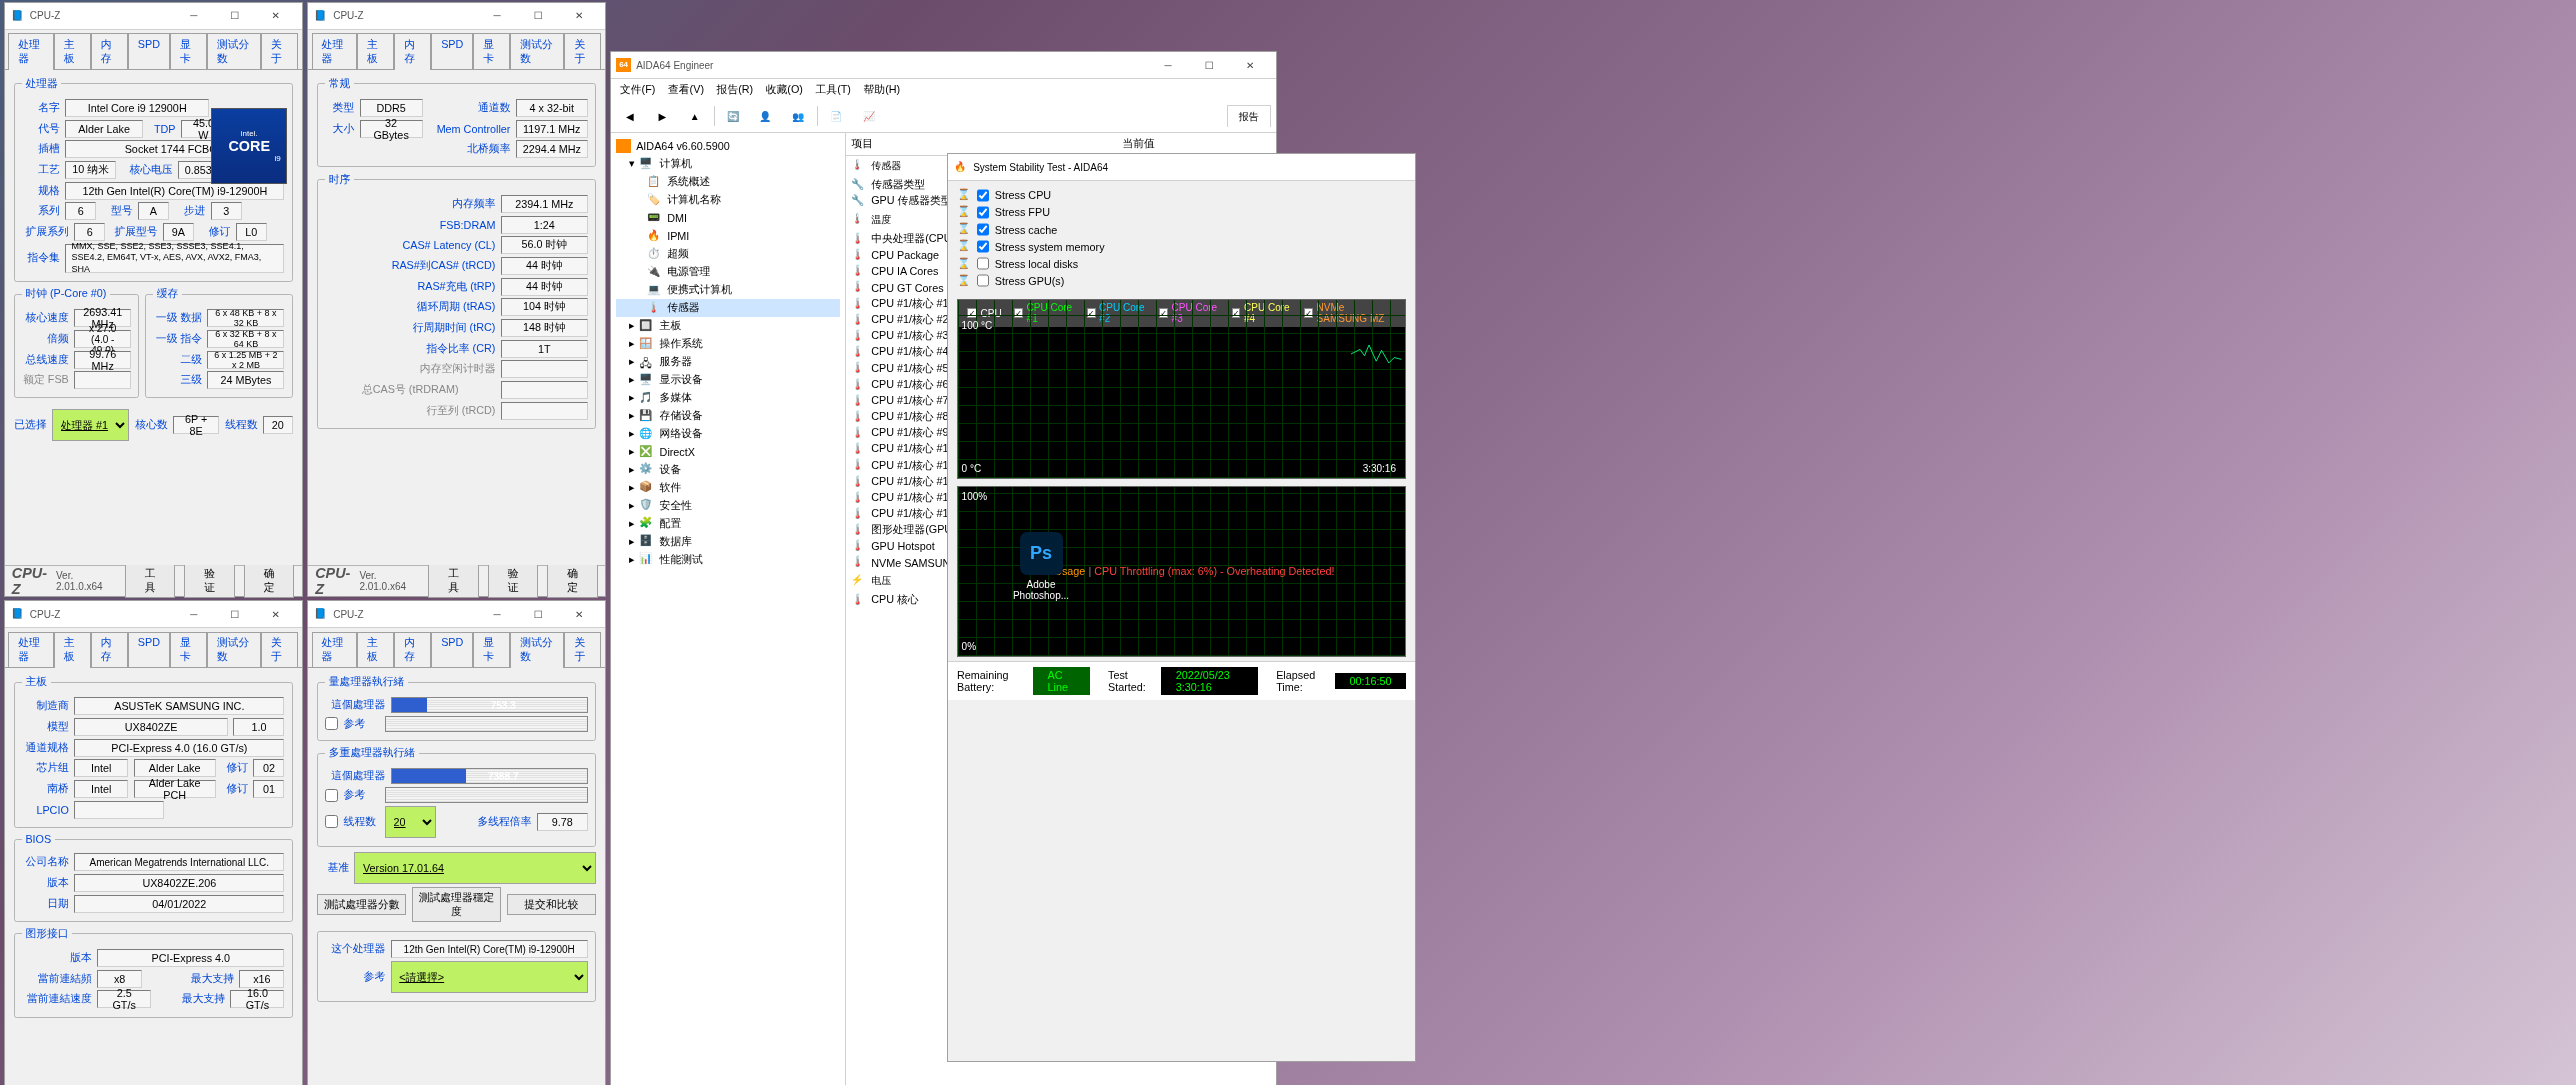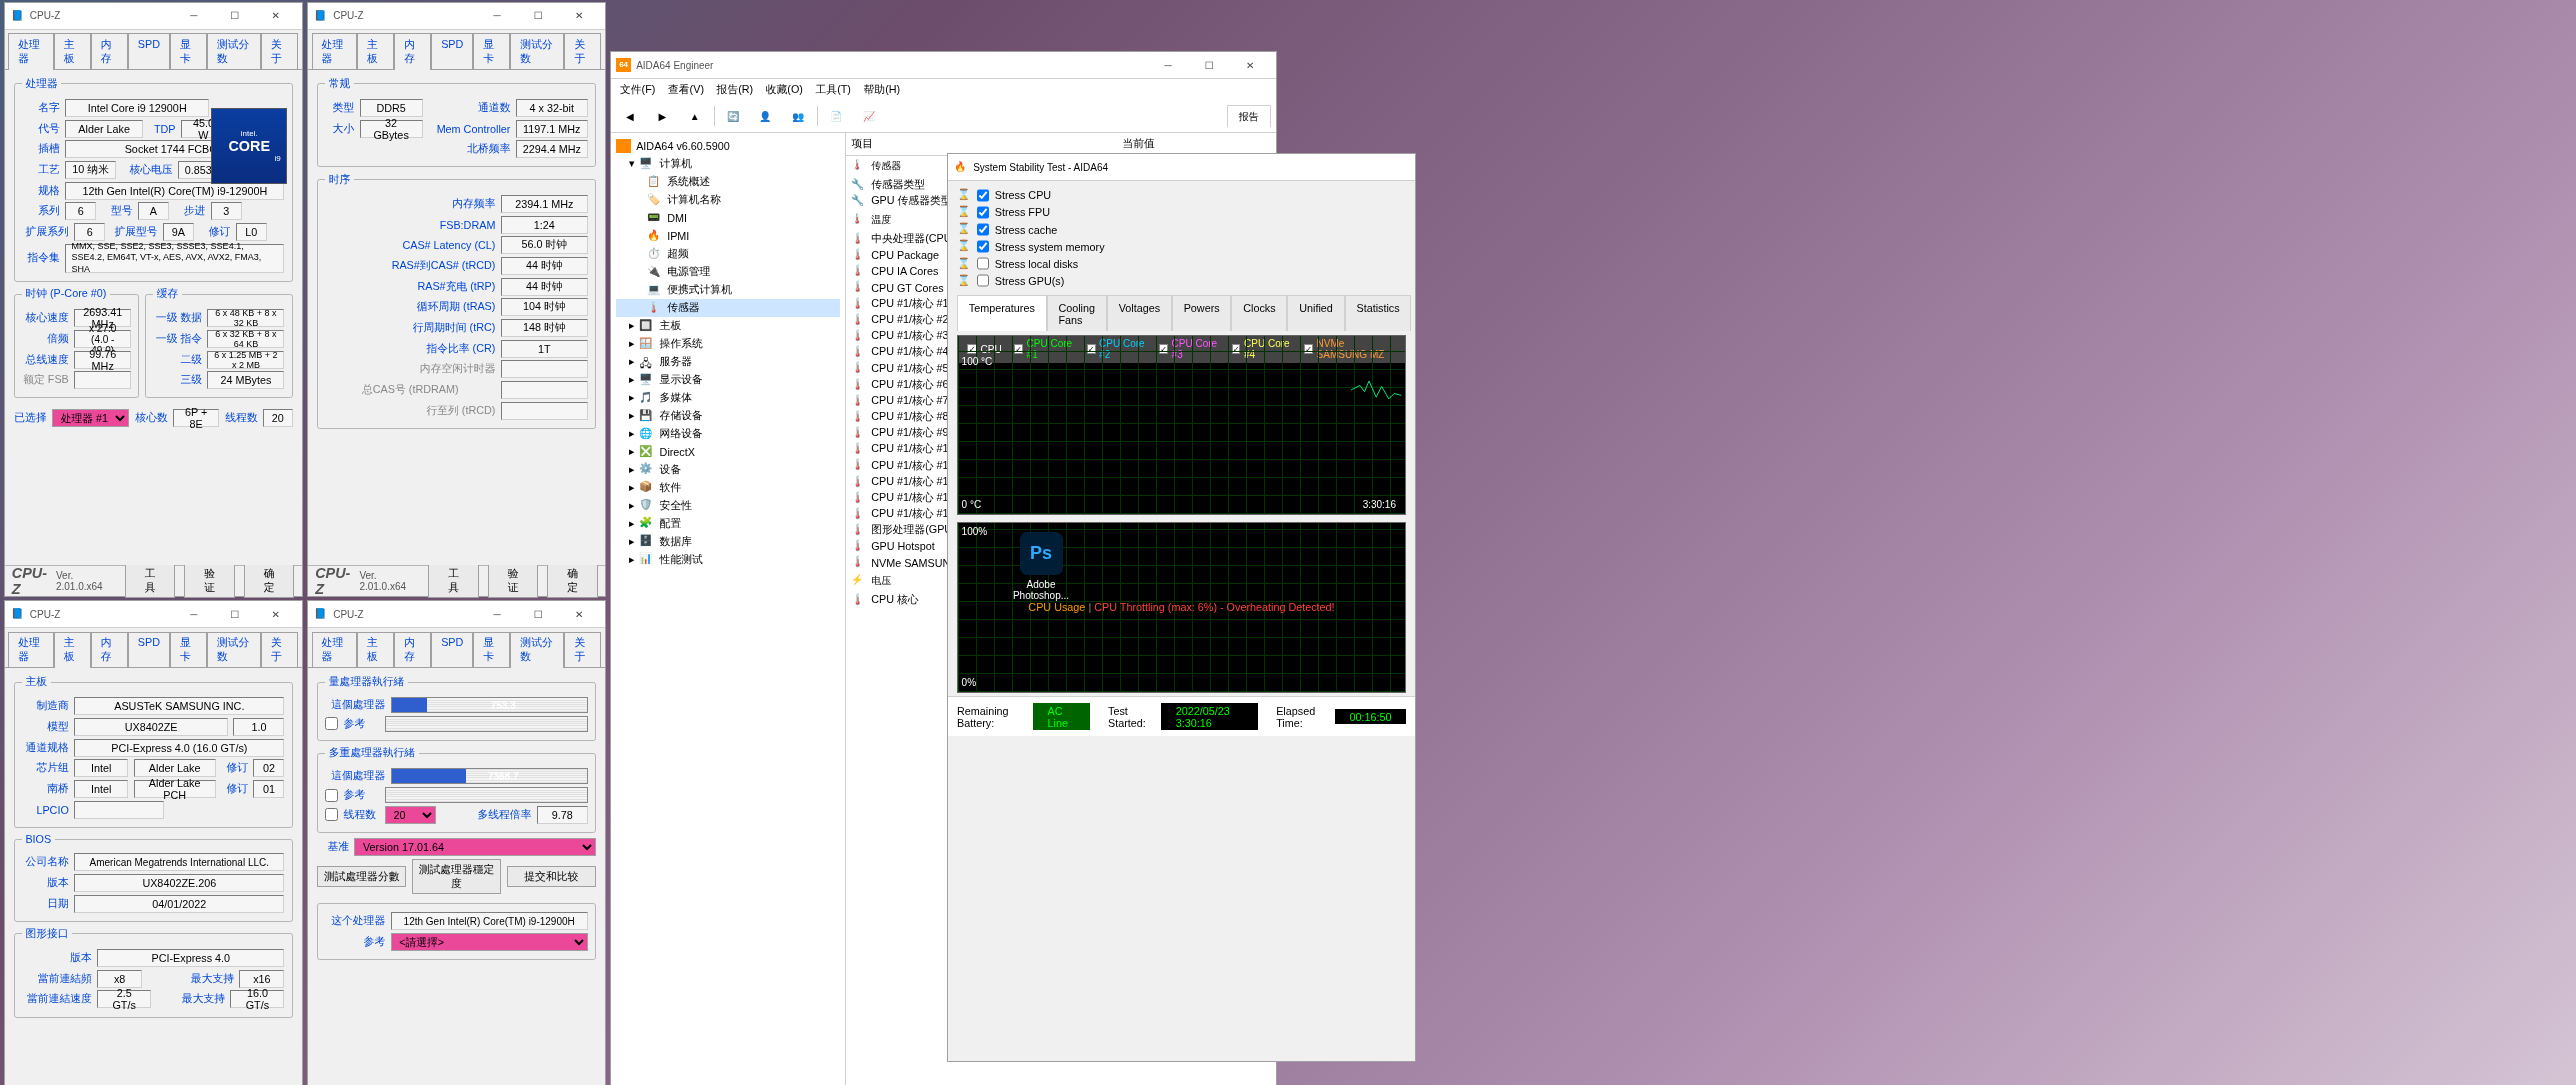--- a/index.html
+++ b/index.html
@@ -105,24 +105,25 @@
   .cpuz-footer .brand { font-style: italic; font-weight:bold; color: #555; font-size:14.4px;}
   .cpuz-footer .ver { color:#555; font-size:10px;}
   .footerbtn, .genbtn {
     border: 0.9px solid #a0a0a0;
     background: #eaeaea;
     padding: 2.7px 16px;
     font-size:10.8px;
   }
   select.sel, input.sel {
     border:0.9px solid #a0a0a0;
-    background:#ec4899;
+    background:#bef264;
     padding:0.9px 3.6px;
     font-size:10.8px;
-    height:18px;
+    height:32px;
+    text-decoration:underline;
   }
   .greytxt { color:#888; }
 
   
   .intel-badge{
     position:absolute; right:14.4px; top:38px;
     width:76px;height:76px;
     background:linear-gradient(180deg,#0a3ea0,#0a2d80);
     border:0.9px solid #555;
     color:#fff;font-size:9px;
@@ -982,29 +983,20 @@
           <input type="checkbox" style="">
           <span>Stress local disks</span>
         </label>
         <label>
           <span style="width:14.4px;height:14.4px;display:inline-block">⌛</span>
           <input type="checkbox" style="">
           <span>Stress GPU(s)</span>
         </label>
       </div>
   </div>
-  <div class="sst-tabs">
-      <div class="t active">Temperatures</div>
-      <div class="t">Cooling Fans</div>
-      <div class="t">Voltages</div>
-      <div class="t">Powers</div>
-      <div class="t">Clocks</div>
-      <div class="t">Unified</div>
-      <div class="t">Statistics</div>
-    </div>
   <div class="sst-chart">
     <div class="legend">
         <span class="li">
           <span class="cb">✓</span>
           <span style="color:#ffffff">CPU</span>
         </span>
         <span class="li">
           <span class="cb">✓</span>
           <span style="color:#00ff00">CPU Core #1</span>
         </span>

